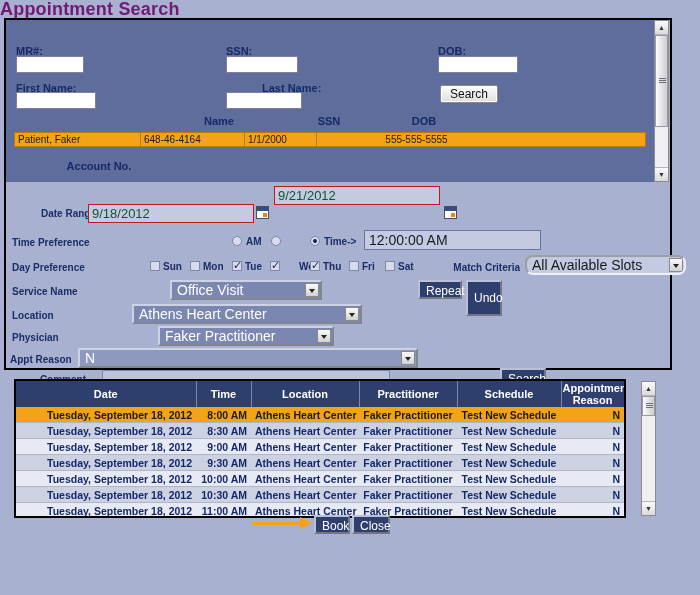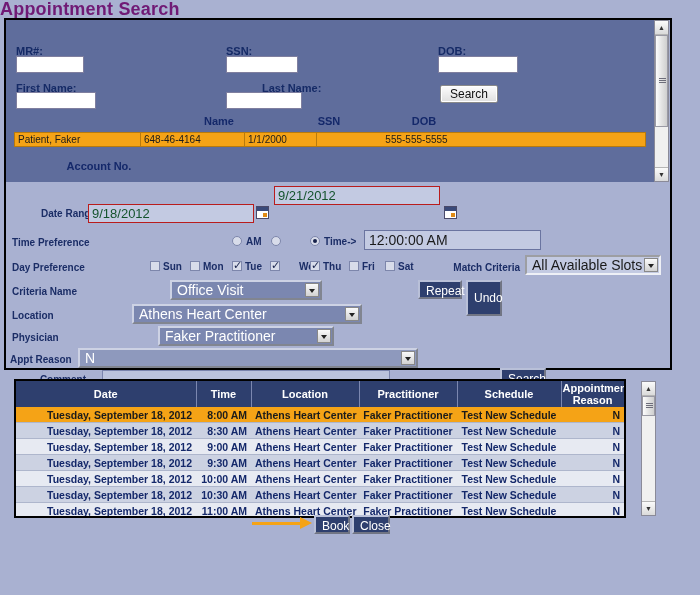--- a/index.html
+++ b/index.html
@@ -295,26 +295,26 @@
       <div class="chk on" style="left:264px;top:79px;"></div>
       <span class="dayname" style="left:293px;top:79px;">Wed</span>
       <div class="chk on" style="left:304px;top:79px;"></div>
       <span class="dayname" style="left:317px;top:79px;">Thu</span>
       <div class="chk" style="left:343px;top:79px;"></div>
       <span class="dayname" style="left:356px;top:79px;">Fri</span>
       <div class="chk" style="left:379px;top:79px;"></div>
       <span class="dayname" style="left:392px;top:79px;">Sat</span>
 
       <span class="flabel" style="left:438px;top:80px;width:76px;">Match Criteria</span>
-      <div class="sel white-sel" style="left:519px;top:73px;width:136px;">
+      <div class="sel white-sel" style="left:519px;top:73px;width:161px;border-radius:8px;">
         <span>All Available Slots</span>
         <span class="arrow"></span>
       </div>
 
-      <span class="flabel" style="left:6px;top:104px;width:84px;text-align:left;">Criteria Name</span>
+      <span class="flabel" style="left:6px;top:104px;width:84px;text-align:left;">Service Name</span>
       <div class="sel" style="left:164px;top:98px;width:152px;">
         <span>Office Visit</span>
         <span class="arrow"></span>
       </div>
 
       <button class="btn-navy" style="left:412px;top:98px;width:44px;height:19px;">Repeat</button>
       <button class="btn-navy" style="left:460px;top:98px;width:36px;height:36px;">Undo</button>
 
       <span class="flabel" style="left:6px;top:128px;width:84px;text-align:left;">Location</span>
       <div class="sel" style="left:126px;top:122px;width:230px;">

